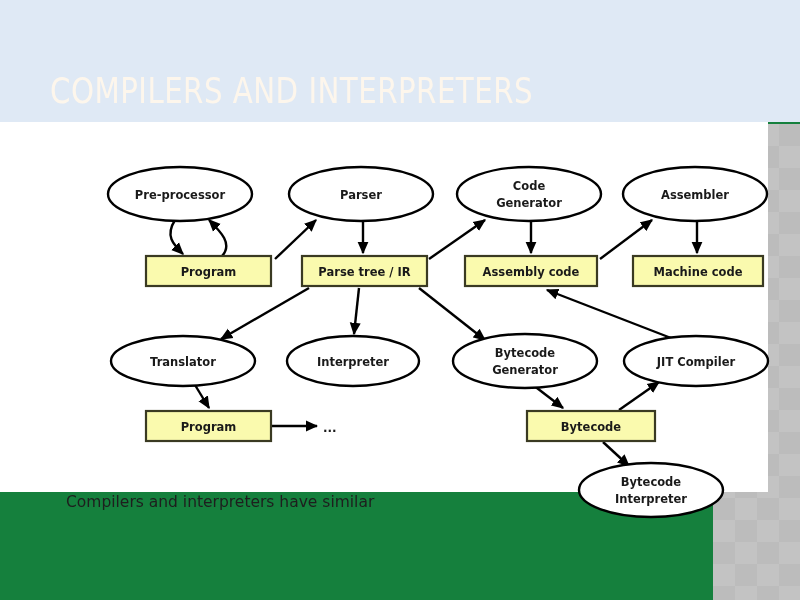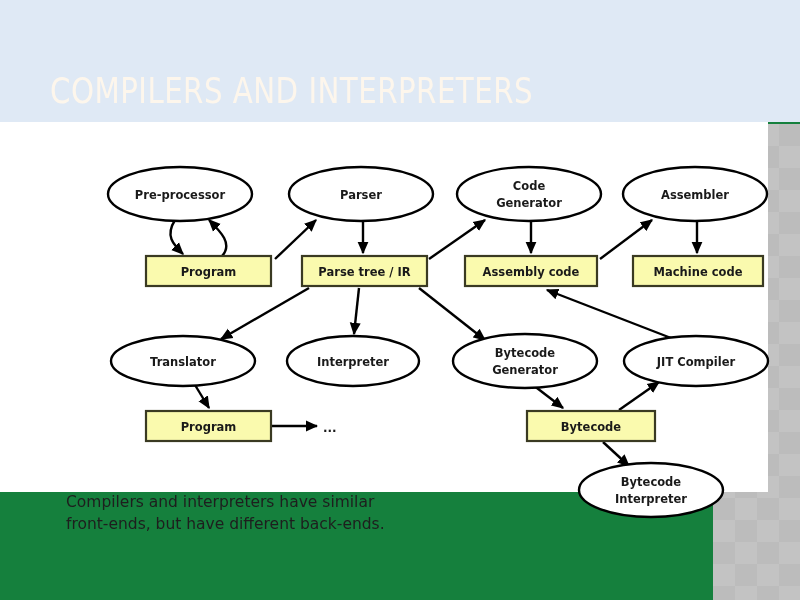--- a/index.html
+++ b/index.html
@@ -270,16 +270,15 @@
         </g>
 
         <text class="ellipsis-label" x="228" y="272">...</text>
 
       </g>
     </svg>
   </div>
 
   <div id="caption">
     <span class="cap-line">Compilers and interpreters have similar</span>
-    <span class="cap-line">front-ends, but have different back-ends.</span>
   </div>
 
 </div>
 
 </body></html>

